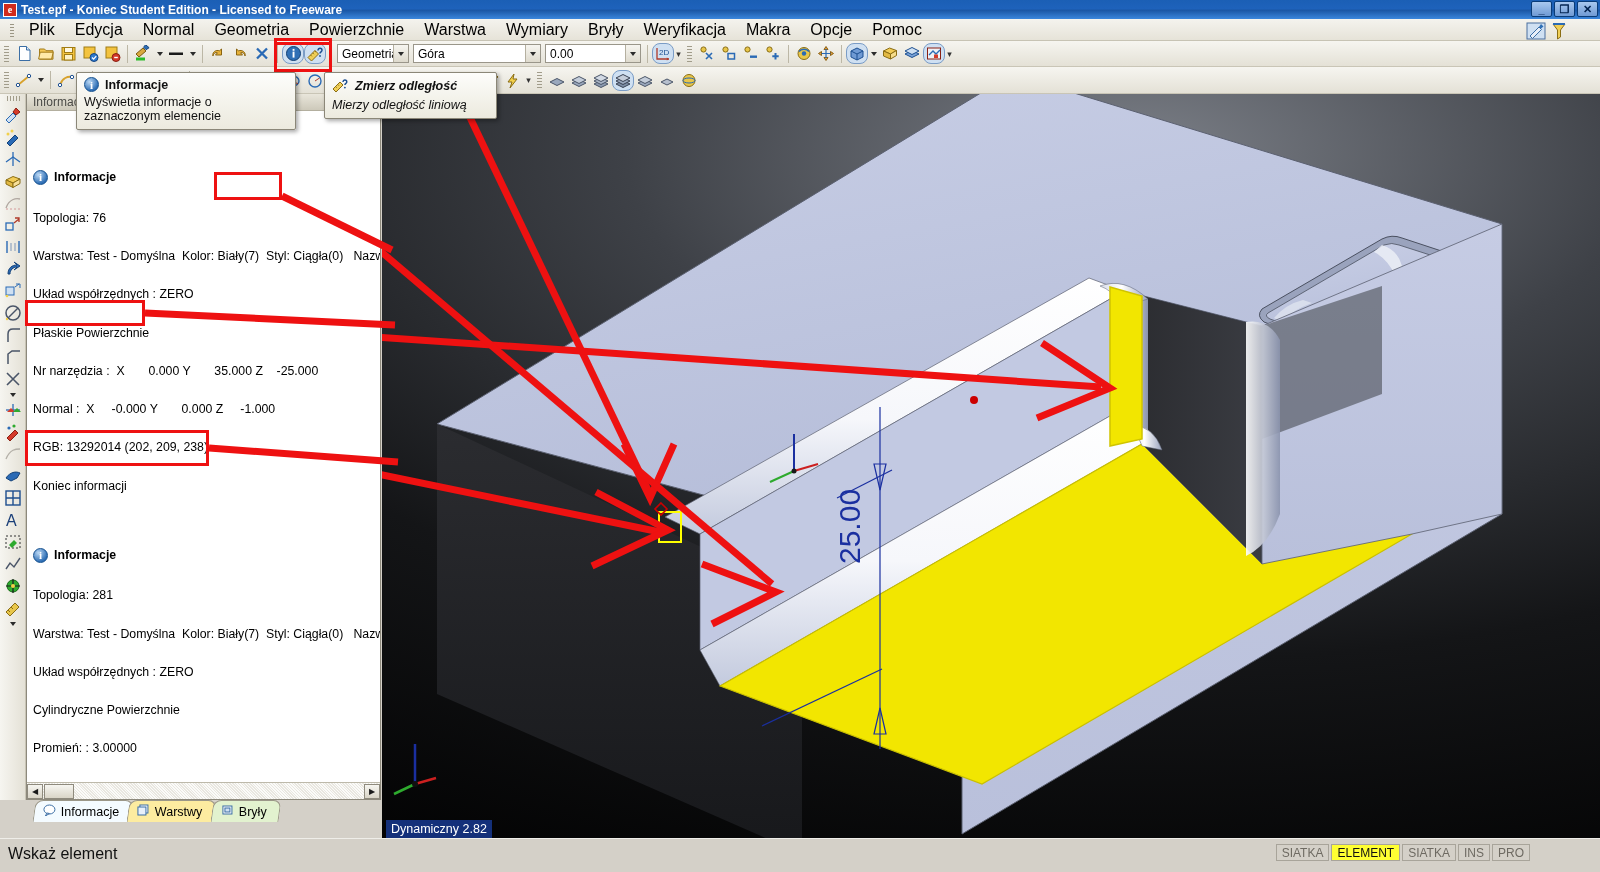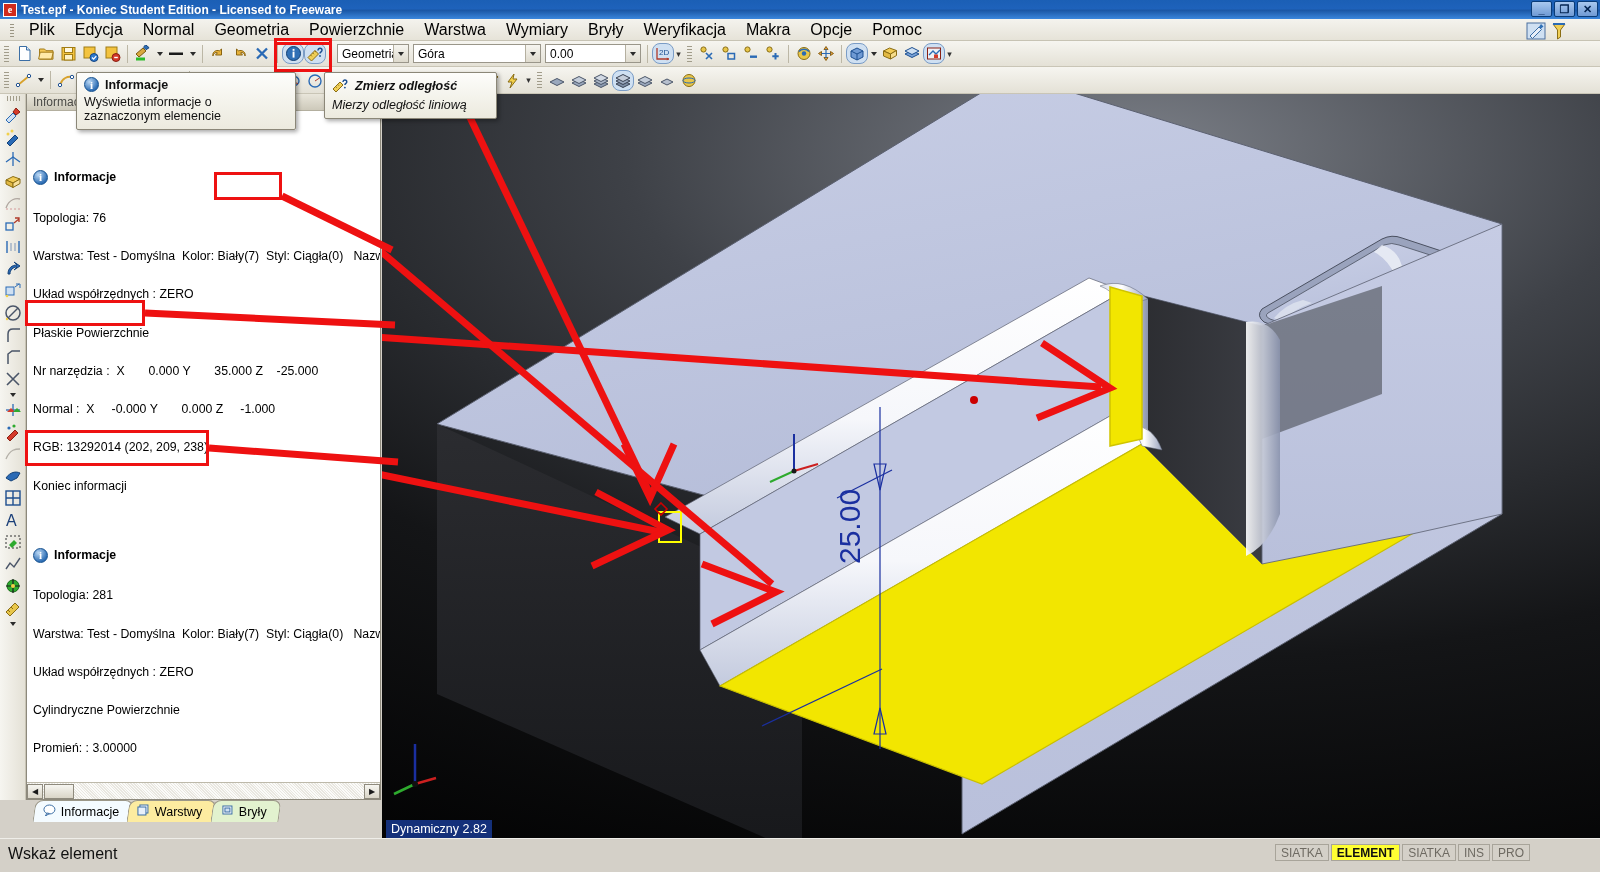--- a/index.html
+++ b/index.html
@@ -166,21 +166,21 @@
     position: absolute; left: 0; top: 838px; width: 1600px; height: 34px;
     background: #d4d0c8; border-top: 1px solid #efeee9;
   }
   .status-text { position: absolute; left: 8px; top: 6px; font-size: 16px; color: #111; }
   .status-cells { position: absolute; right: 6px; top: 5px; display: flex; gap: 2px; }
   .scell {
     height: 17px; border: 1px solid #a8a49a; background: #d4d0c8;
     display: flex; align-items: center; justify-content: center;
     padding: 0 5px; font-size: 12px; color: #6e6a62;
   }
-  .scell.on { background: #ffff33; color: #111; font-weight: bold; }
+  .scell.on { background: #ffff33; color: #111; font-weight: normal; }
   .scell.dark { color: #2a2a2a; margin-top: 36px; }
 
   
   .tooltip {
     position: absolute; z-index: 60;
     background: linear-gradient(180deg,#fdfdfb,#eceade);
     border: 1px solid #8b8778; border-radius: 2px;
     box-shadow: 2px 2px 4px rgba(0,0,0,.35);
     padding: 4px 8px 6px 7px; font-size: 12.5px; color: #111;
   }

